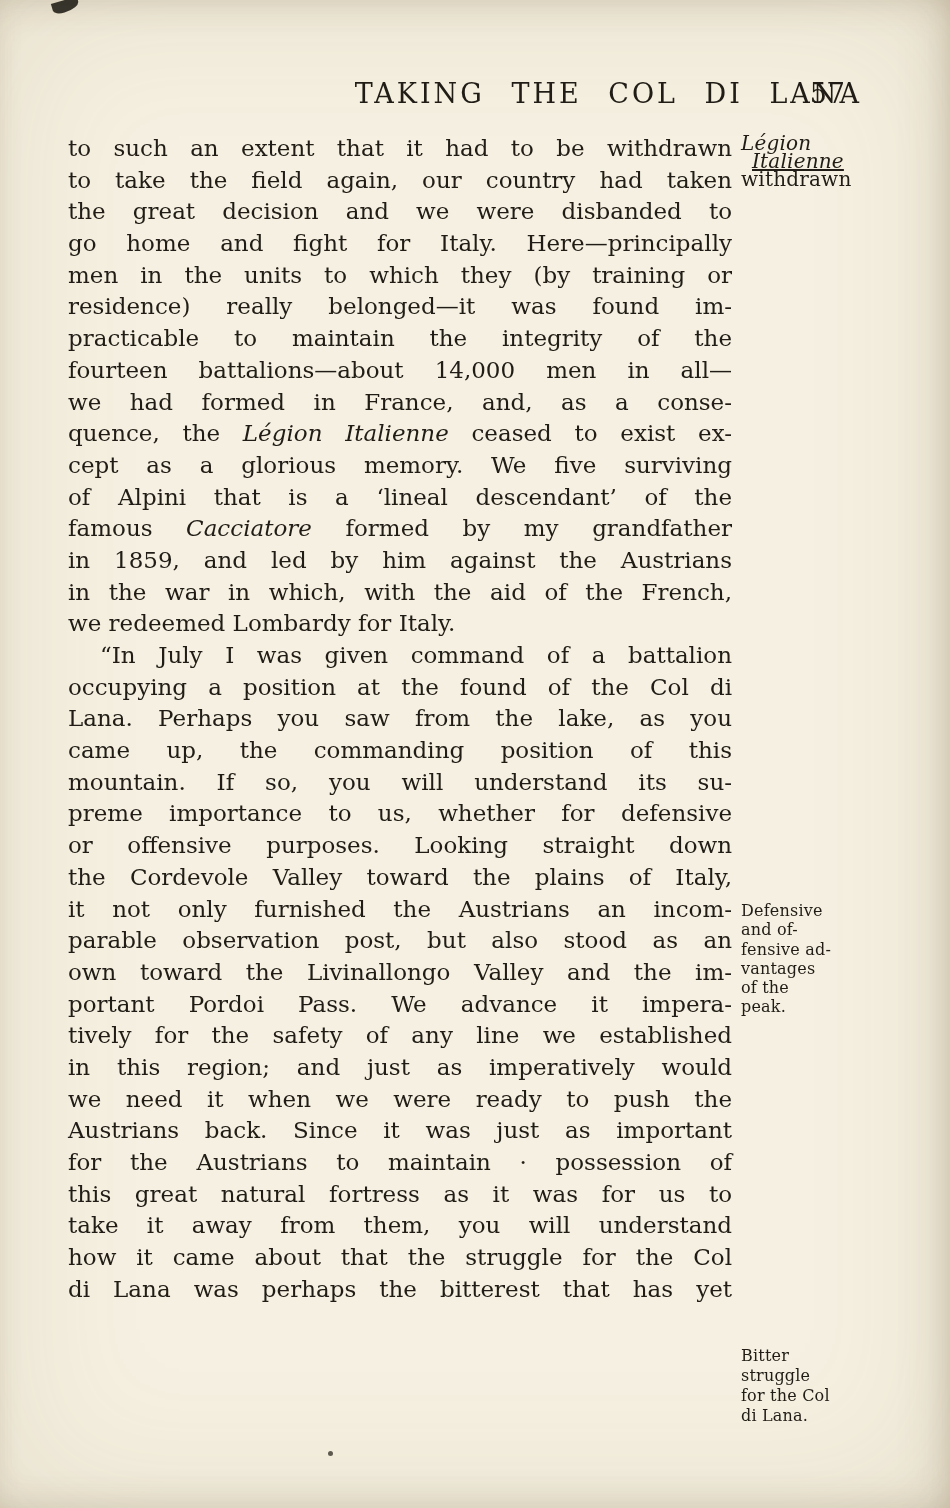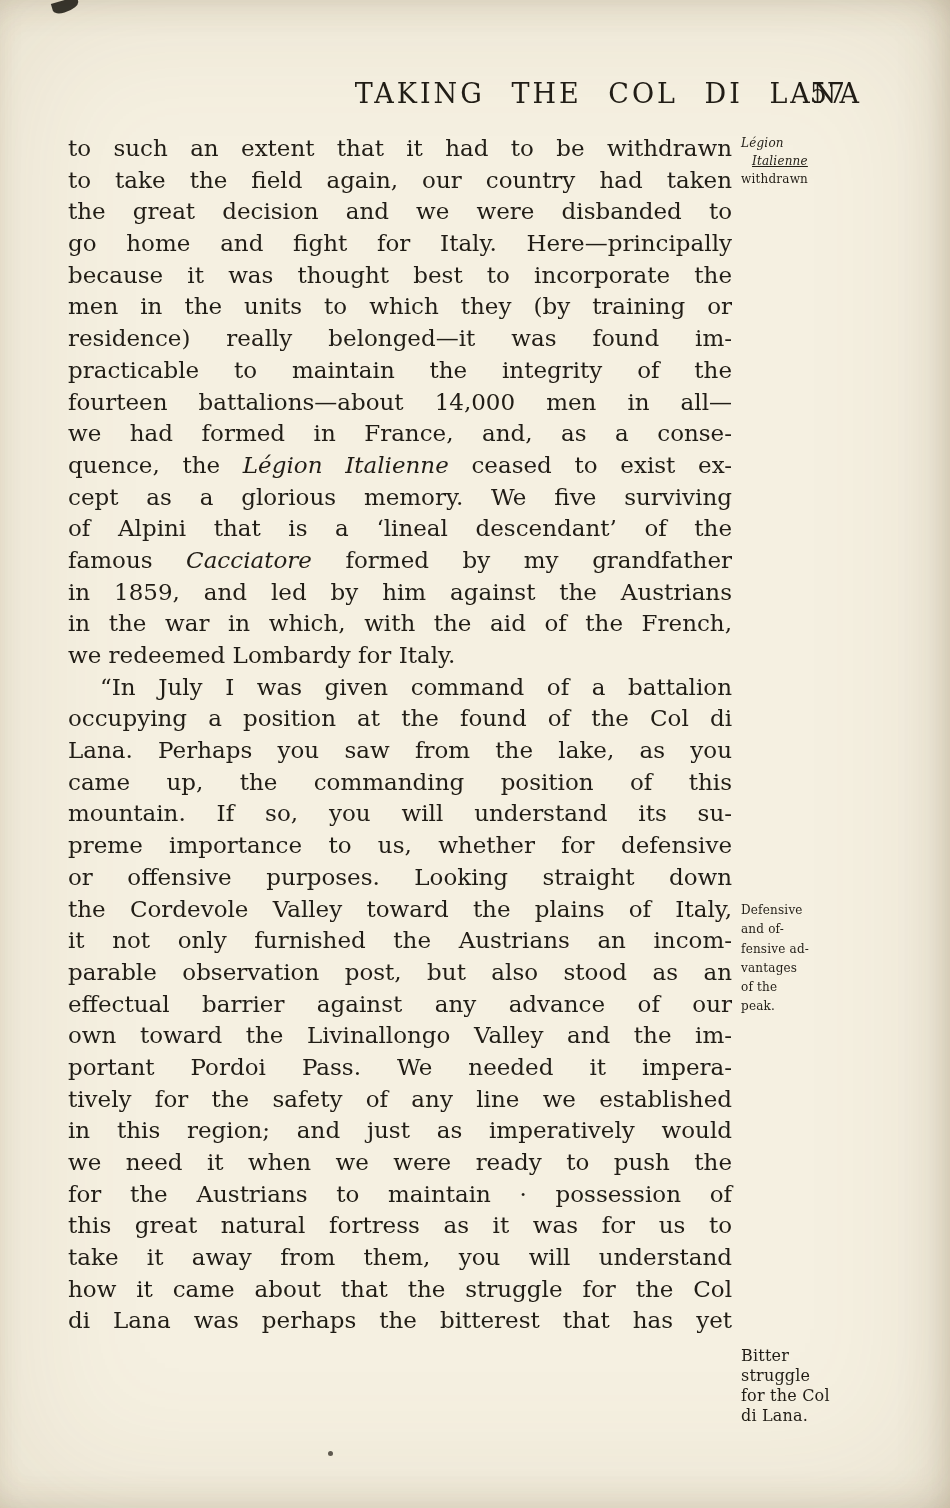--- a/index.html
+++ b/index.html
@@ -33,22 +33,22 @@
 
   
   .body-text { position:absolute; top:133px; left:68px; width:664px; font-size:23px; }
   .line { height:31.7px; line-height:31.7px; }
   .line.justify { text-align:justify; text-align-last:justify; }
   .line.indent { text-indent:32px; }
   .line i, .sidenote i { font-style:italic; }
 
   
   .sidenote { position:absolute; left:741px; width:198px; color:var(--ink, #211d16); letter-spacing:.2px; }
-  .sidenote-0 { top:134px;  font-size:12px; line-height:18px; }
-  .sidenote-1 { top:901px;  font-size:12px; line-height:19.3px; }
+  .sidenote-0 { top:134px;  font-size:20px; line-height:18px; }
+  .sidenote-1 { top:901px;  font-size:16px; line-height:19.3px; }
   .sidenote-2 { top:1346px; font-size:16px; line-height:20px; }
   .sidenote-line.sn-indent { padding-left:11px;text-decoration:underline; }
 
   
   .artifact { position:absolute; }
   .artifact-corner {
     top:0; left:52px; width:27px; height:12px;
     background:#24211a; border-radius:0 0 60% 40%;
     transform:rotate(-16deg); opacity:.9;
   }
@@ -67,21 +67,20 @@
     <div class="running-title">TAKING THE COL DI LANA</div>
     <div class="page-number">57</div>
   </header>
 
   <main class="body-text">
       <div class="paragraph">
         <div class="line justify">to such an extent that it had to be withdrawn</div>
         <div class="line justify">to take the field again, our country had taken</div>
         <div class="line justify">the great decision and we were disbanded to</div>
         <div class="line justify">go home and fight for Italy.  Here—principally</div>
-        <div class="line justify">because it was thought best to incorporate the</div>
         <div class="line justify">men in the units to which they (by training or</div>
         <div class="line justify">residence) really belonged—it was found im-</div>
         <div class="line justify">practicable to maintain the integrity of the</div>
         <div class="line justify">fourteen battalions—about 14,000 men in all—</div>
         <div class="line justify">we had formed in France, and, as a conse-</div>
         <div class="line justify">quence, the <i>Légion Italienne</i> ceased to exist ex-</div>
         <div class="line justify">cept as a glorious memory.  We five surviving</div>
         <div class="line justify">of Alpini that is a ‘lineal descendant’ of the</div>
         <div class="line justify">famous <i>Cacciatore</i> formed by my grandfather</div>
         <div class="line justify">in 1859, and led by him against the Austrians</div>
@@ -92,26 +91,26 @@
         <div class="line justify indent">“In July I was given command of a battalion</div>
         <div class="line justify">occupying a position at the found of the Col di</div>
         <div class="line justify">Lana.  Perhaps you saw from the lake, as you</div>
         <div class="line justify">came up, the commanding position of this</div>
         <div class="line justify">mountain.  If so, you will understand its su-</div>
         <div class="line justify">preme importance to us, whether for defensive</div>
         <div class="line justify">or offensive purposes.  Looking straight down</div>
         <div class="line justify">the Cordevole Valley toward the plains of Italy,</div>
         <div class="line justify">it not only furnished the Austrians an incom-</div>
         <div class="line justify">parable observation post, but also stood as an</div>
-        <div class="line justify">effectual barrier against any advance of our</div>
         <div class="line justify">own toward the Livinallongo Valley and the im-</div>
-        <div class="line justify">portant Pordoi Pass.  We needed it impera-</div>
+        <div class="line justify">portant Pordoi Pass.  We advance it impera-</div>
         <div class="line justify">tively for the safety of any line we established</div>
         <div class="line justify">in this region; and just as imperatively would</div>
         <div class="line justify">we need it when we were ready to push the</div>
+        <div class="line justify">Austrians back.  Since it was just as important</div>
         <div class="line justify">for the Austrians to maintain · possession of</div>
         <div class="line justify">this great natural fortress as it was for us to</div>
         <div class="line justify">take it away from them, you will understand</div>
         <div class="line justify">how it came about that the struggle for the Col</div>
         <div class="line justify">di Lana was perhaps the bitterest that has yet</div>
       </div>
     </main>
 
   <aside class="sidenotes">
       <div class="sidenote sidenote-0">

